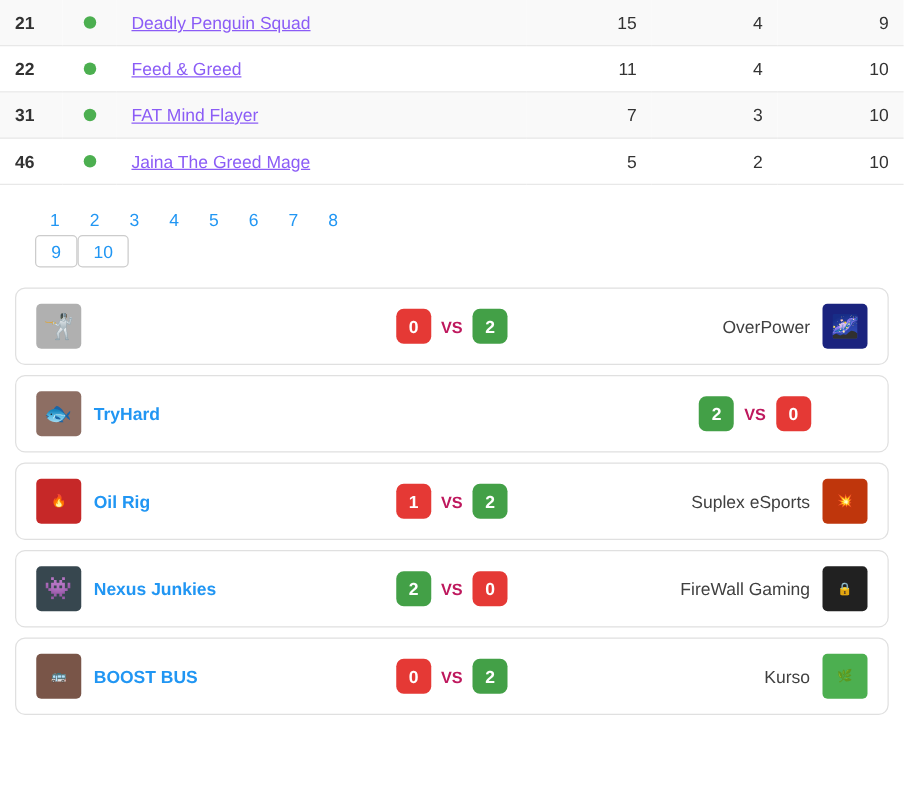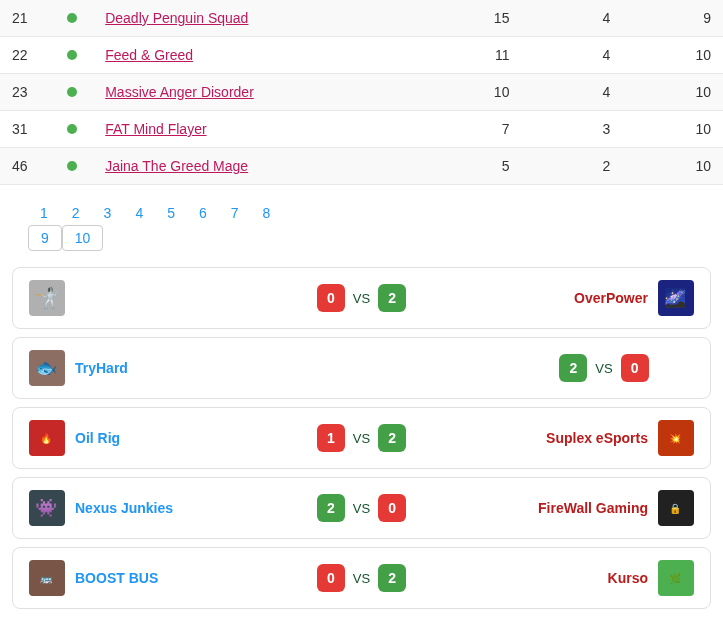--- a/index.html
+++ b/index.html
@@ -23,38 +23,38 @@
       background: #f9f9f9;
     }
     .standings-table tr:nth-child(even) {
       background: #fff;
     }
     .standings-table td {
       padding: 10px 12px;
       vertical-align: middle;
     }
     .standings-table .rank {
-      font-weight: normal;
+      font-weight: bold;
       color: #333;
       width: 40px;
       text-align: left;
     }
     .standings-table .dot-cell {
       width: 24px;
       text-align: center;
     }
     .green-dot {
       display: inline-block;
       width: 10px;
       height: 10px;
       border-radius: 50%;
       background: #4caf50;
     }
     .standings-table .team-name {
-      color: #be185d;
+      color: #8b5cf6;
       text-decoration: underline;
       cursor: pointer;
       width: 260px;
     }
     .standings-table .num-col {
       text-align: right;
       width: 80px;
       color: #333;
     }
 
@@ -136,22 +136,22 @@
     .team-logo-right {
       margin-left: 10px;
     }
     .team-name-left {
       color: #2196F3;
       font-weight: bold;
       font-size: 14px;
       cursor: pointer;
     }
     .team-name-right {
-      color: #b91c1c;
-      font-weight: bold;
+      color: #404040;
+      font-weight: normal;
       font-size: 14px;
       text-align: right;
       cursor: pointer;
     }
     .match-center {
       display: flex;
       align-items: center;
       gap: 8px;
       min-width: 180px;
       justify-content: center;
@@ -163,22 +163,22 @@
       display: flex;
       align-items: center;
       justify-content: center;
       color: #fff;
       font-weight: bold;
       font-size: 14px;
     }
     .score-red { background: #e53935; }
     .score-green { background: #43a047; }
     .vs-text {
-      color: #14532d;
-      font-weight: normal;
+      color: #be185d;
+      font-weight: bold;
       font-size: 13px;
     }
 
     
     .logo-bushboys { background: #b0b0b0; color: #fff; font-size: 20px; }
     .logo-overpower { background: #1a237e; color: #fff; }
     .logo-tryhard { background: #8d6e63; color: #fff; }
     .logo-25cm { background: #9e9e9e; color: #fff; font-size: 10px; }
     .logo-oilrig { background: #c62828; color: #fff; font-size: 10px; }
     .logo-suplex { background: #bf360c; color: #fff; font-size: 10px; }
@@ -198,28 +198,20 @@
     <td class="team-name">Deadly Penguin Squad</td>
     <td class="num-col">15</td>
     <td class="num-col">4</td>
     <td class="num-col">9</td>
   </tr>
       <tr>
     <td class="rank">22</td>
     <td class="dot-cell"><span class="green-dot"></span></td>
     <td class="team-name">Feed &amp; Greed</td>
     <td class="num-col">11</td>
-    <td class="num-col">4</td>
-    <td class="num-col">10</td>
-  </tr>
-      <tr>
-    <td class="rank">23</td>
-    <td class="dot-cell"><span class="green-dot"></span></td>
-    <td class="team-name">Massive Anger Disorder</td>
-    <td class="num-col">10</td>
     <td class="num-col">4</td>
     <td class="num-col">10</td>
   </tr>
       <tr>
     <td class="rank">31</td>
     <td class="dot-cell"><span class="green-dot"></span></td>
     <td class="team-name">FAT Mind Flayer</td>
     <td class="num-col">7</td>
     <td class="num-col">3</td>
     <td class="num-col">10</td>

